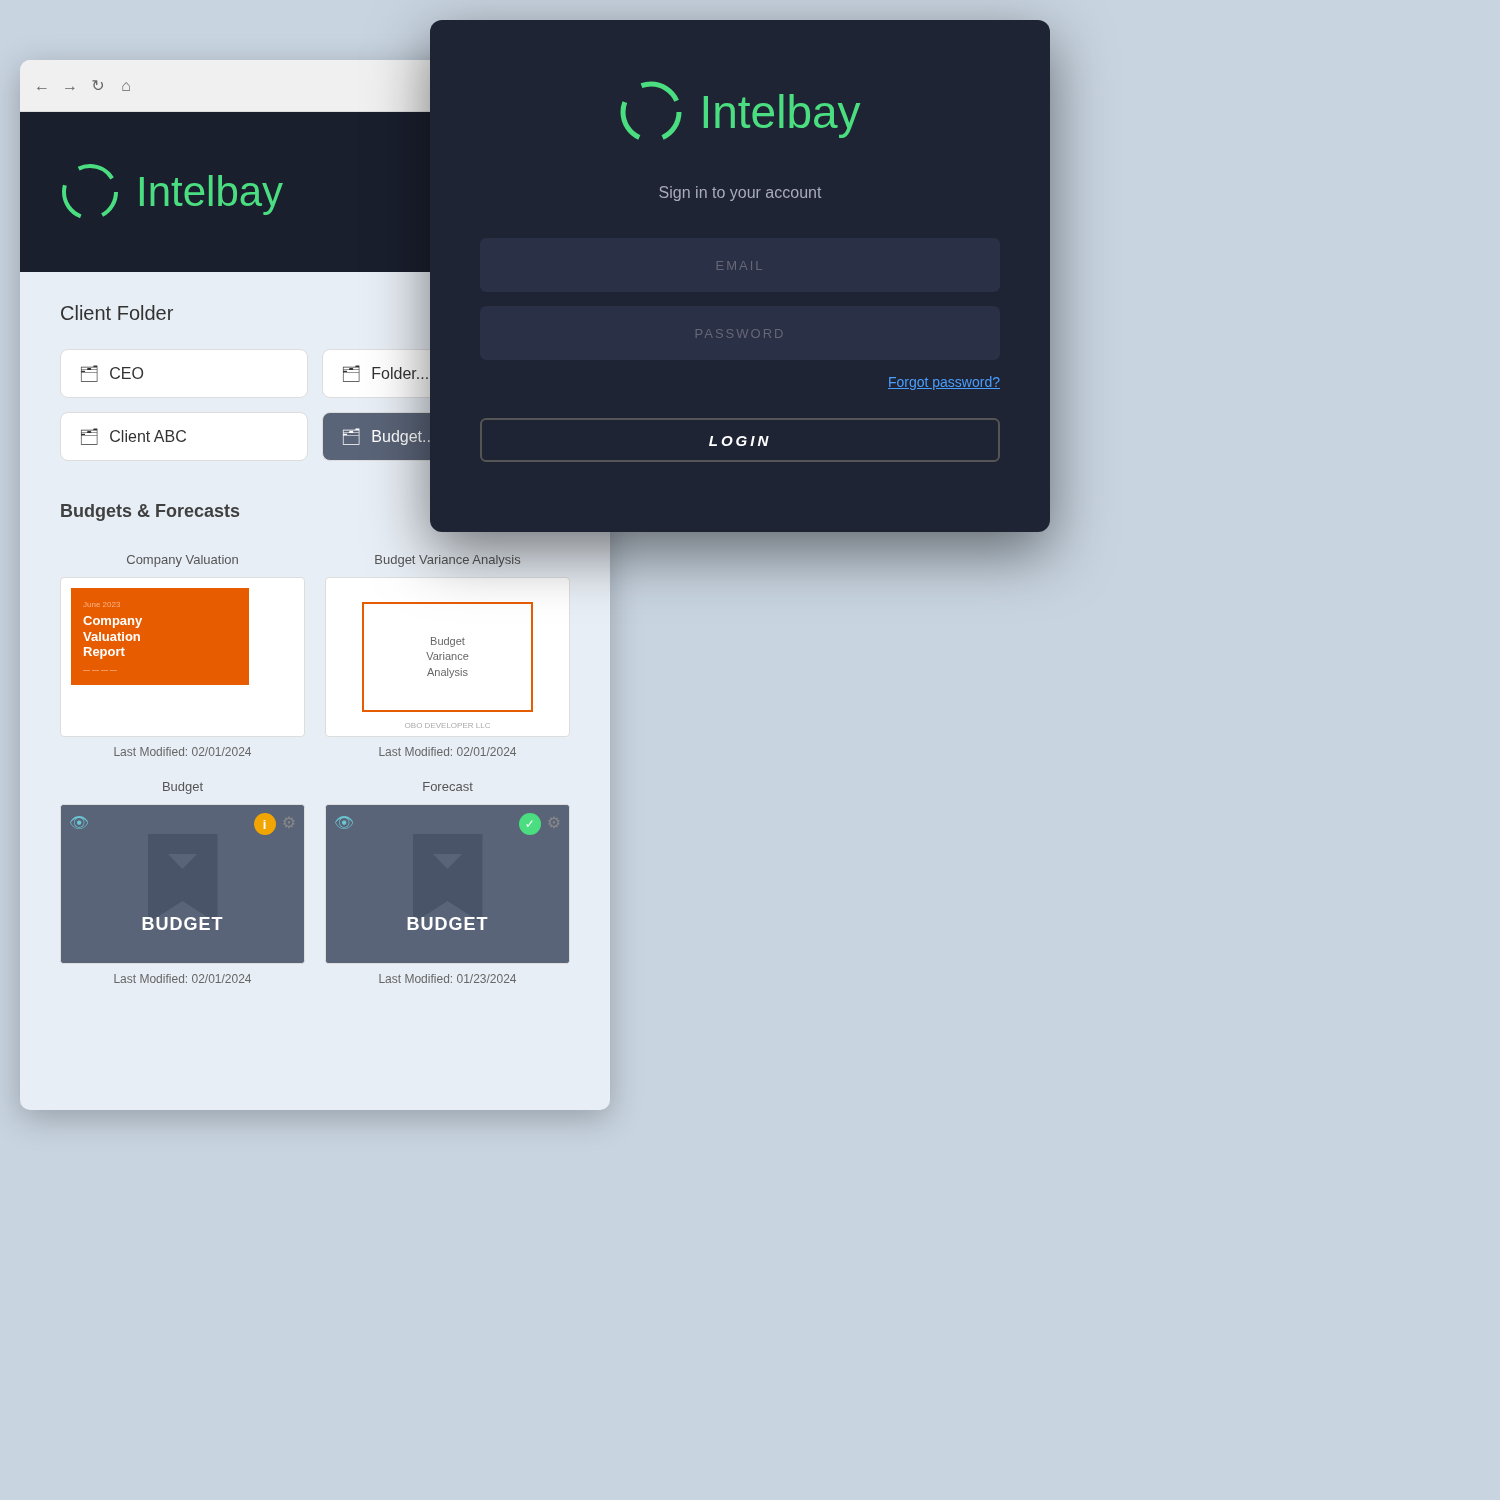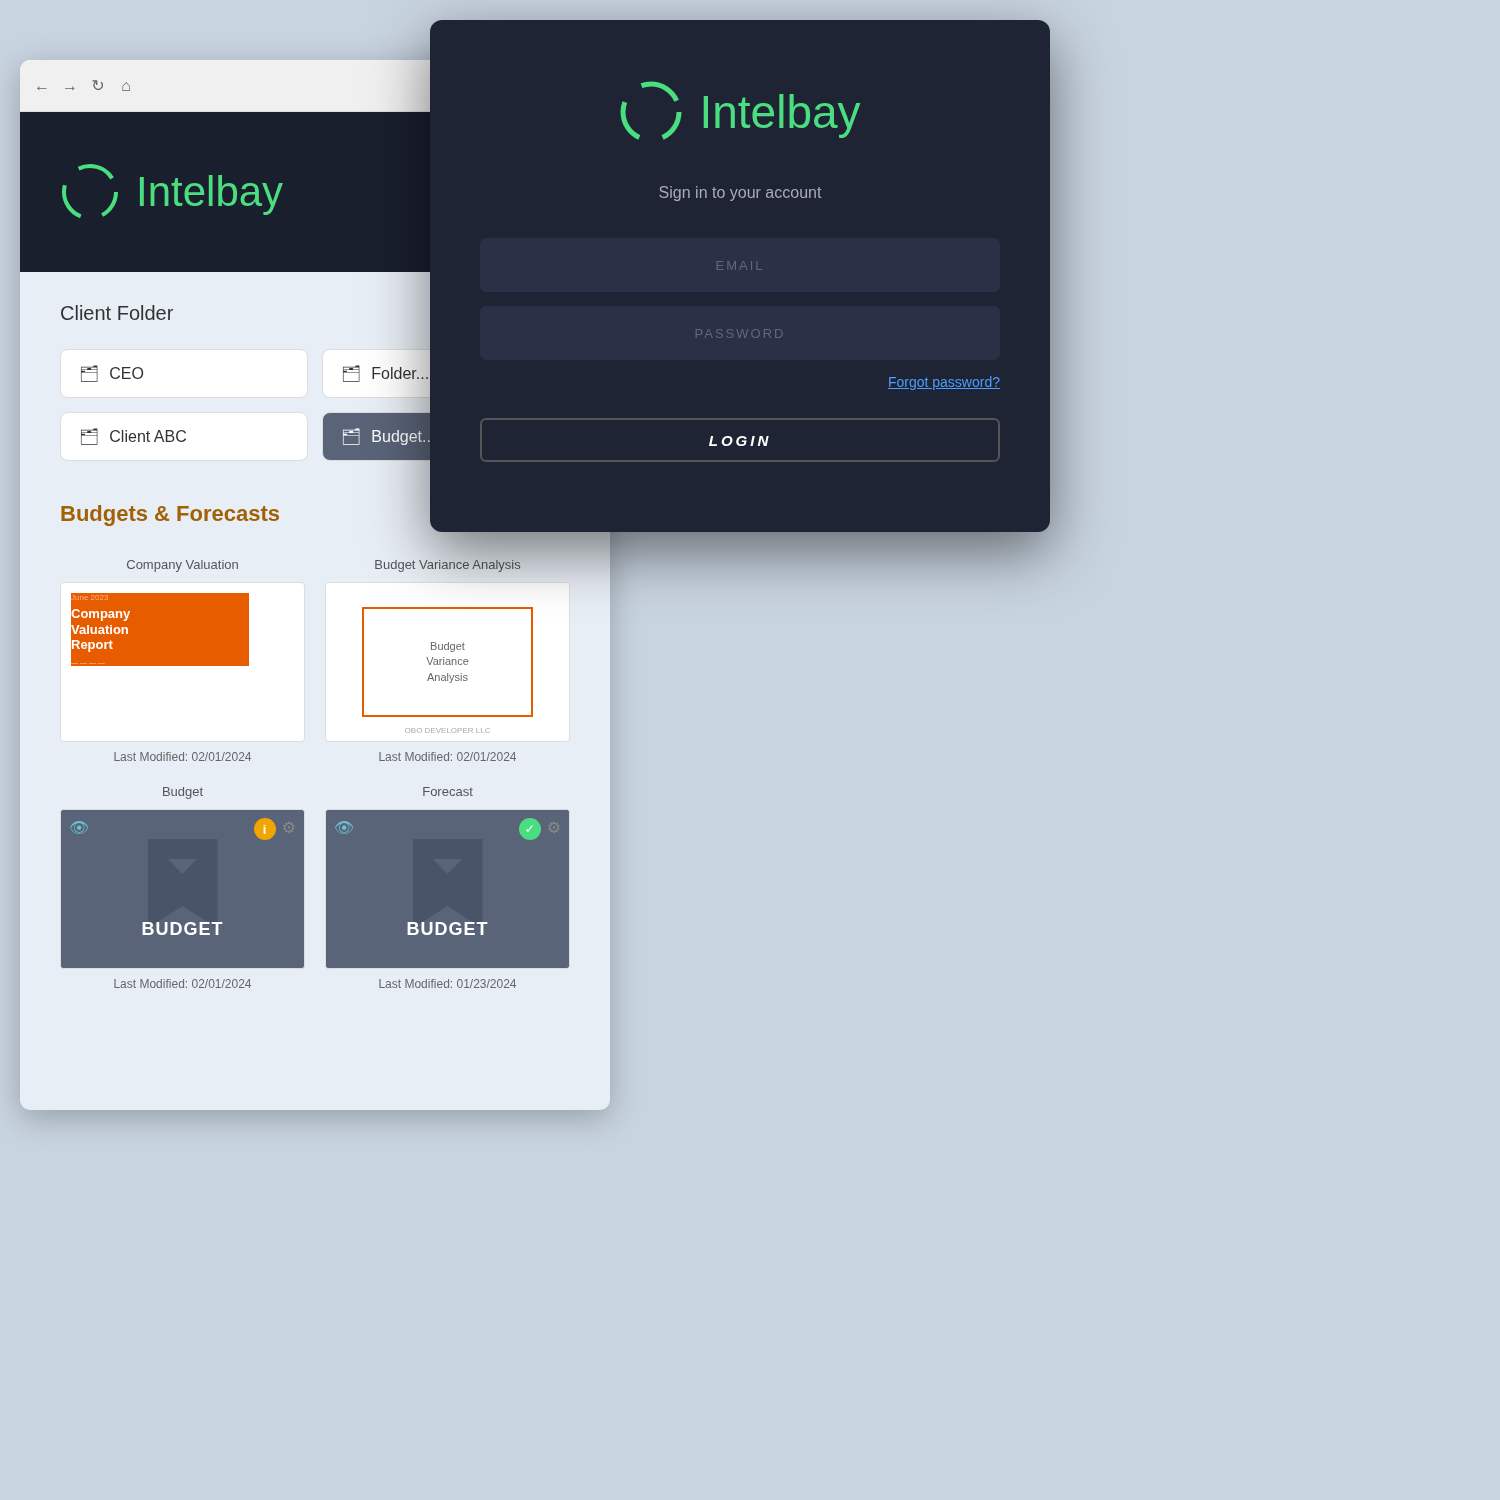--- a/index.html
+++ b/index.html
@@ -126,23 +126,23 @@
     .folder-item.selected {
       background: #5a6478;
       color: white;
     }
 
     .folder-icon {
       font-size: 16px;
     }
 
     .budgets-title {
-      font-size: 22px;
+      font-size: 18px;
       font-weight: 700;
-      color: #a16207;
+      color: #404040;
       margin-bottom: 30px;
     }
 
     .items-grid {
       display: grid;
       grid-template-columns: repeat(2, 1fr);
       gap: 20px;
     }
 
     .item-card {
@@ -175,20 +175,21 @@
     .cv-thumb {
       width: 100%;
       height: 100%;
       padding: 10px;
       display: flex;
       align-items: flex-start;
     }
 
     .cv-inner {
       background: #e85c00;
+      padding: 12px;
       width: 80%;
     }
 
     .cv-date {
       font-size: 8px;
       color: #ffb38a;
       margin-bottom: 4px;
     }
 
     .cv-title {

